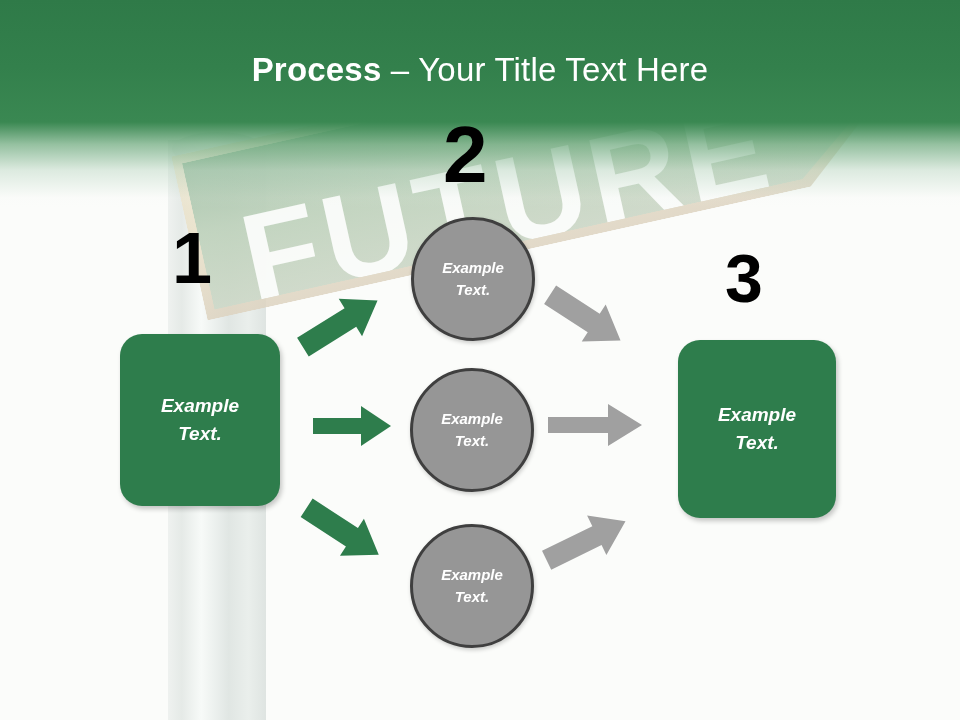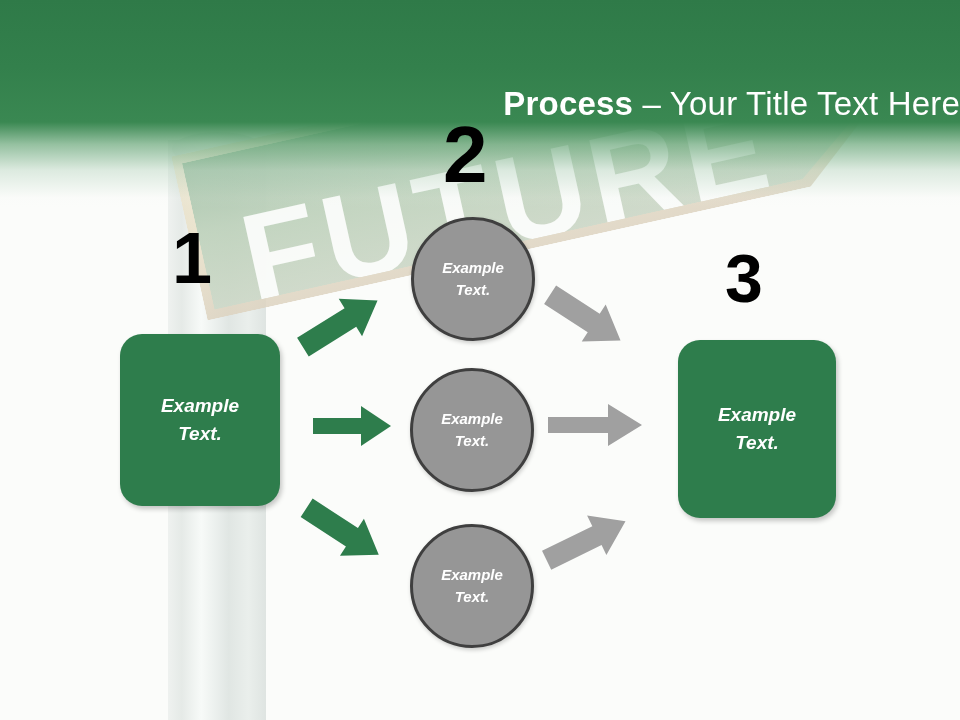--- a/index.html
+++ b/index.html
@@ -141,27 +141,26 @@
         rgba(170,205,180,.38) 56%,
         rgba(235,243,237,.06) 88%,
         rgba(255,255,255,0) 100%);
   }
 
   .title {
     position: absolute;
     left: 0;
     top: 52px;
     width: 960px;
-    text-align: right;
+    text-align: center;
     color: #ffffff;
     font-size: 33px;
     line-height: 1.1;
     letter-spacing: .2px;
     white-space: nowrap;
-    margin-top: 34px;
   }
   .title .strong { font-weight: bold; }
   .title .rest { font-weight: normal; }
 
   
   .step-num {
     position: absolute;
     color: #000000;
     font-weight: bold;
     font-family: "Liberation Sans", sans-serif;

